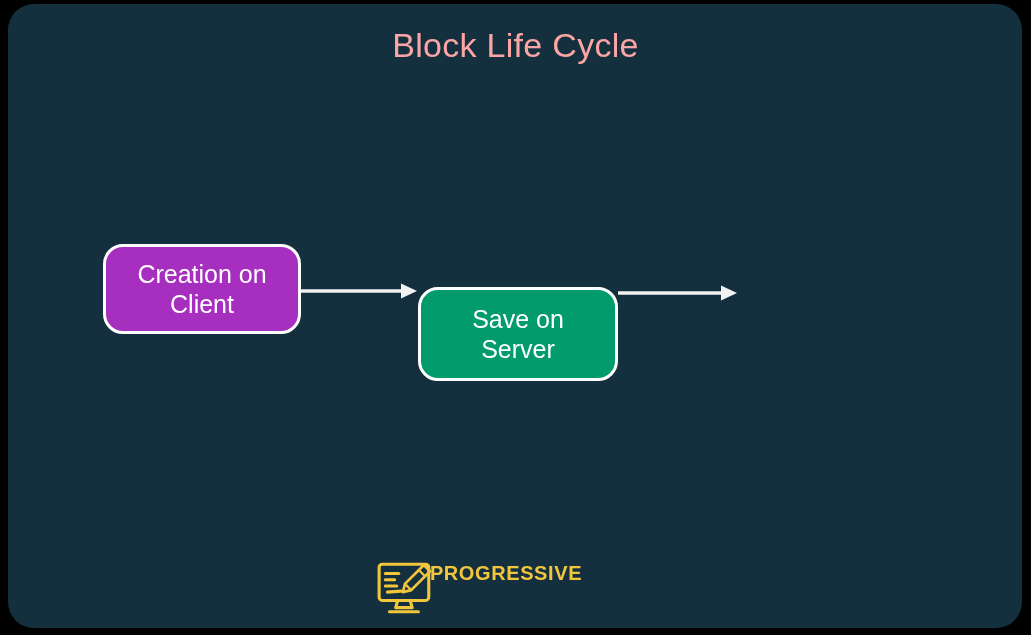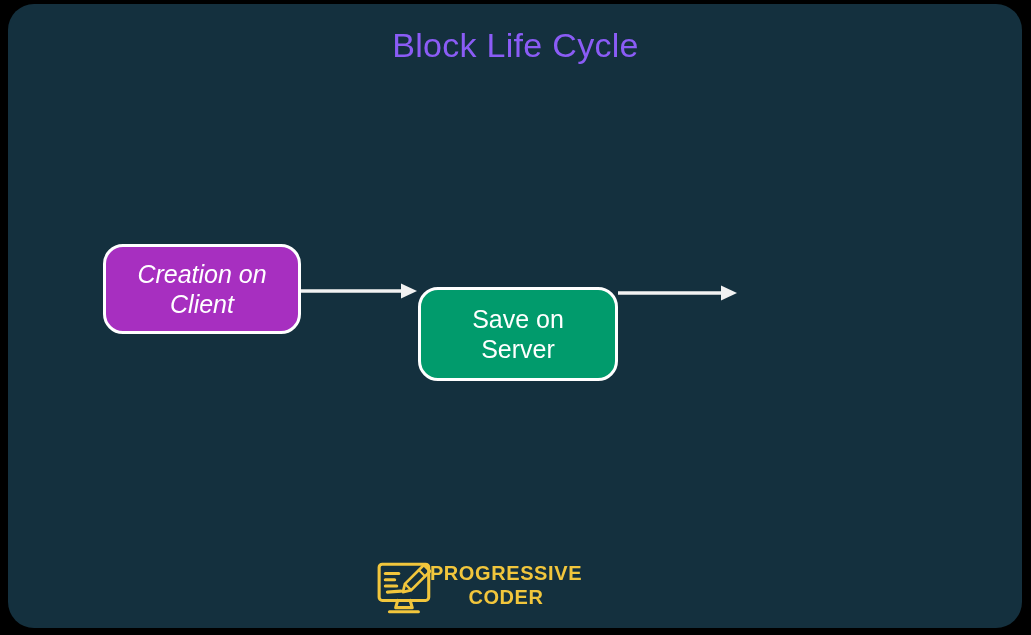--- a/index.html
+++ b/index.html
@@ -65,23 +65,23 @@
     letter-spacing: 0.6px;
   }
 </style>
 </head>
 <body>
 
 <div class="page" style="background-color: rgb(0, 0, 0);">
 
   <div class="canvas" style="background-color: rgb(20, 48, 62);"></div>
 
-  <div class="title" style="color: #8b5cf6;">Block Life Cycle</div>
+  <div class="title" style="color: #fca5a5;">Block Life Cycle</div>
 
-  <div class="node node-1" style="background-color: rgb(167, 47, 192); font-style: italic;">
+  <div class="node node-1" style="background-color: rgb(167, 47, 192);">
     <span>Creation on Client</span>
   </div>
 
   <svg class="connector connector-1" width="118" height="22" style="color: rgb(242, 242, 242);">
     <line x1="1" y1="11" x2="103" y2="11" stroke="currentColor" stroke-width="3.5"></line>
     <polygon points="101,3.5 117,11 101,18.5" fill="currentColor"></polygon>
   </svg>
 
   <div class="node node-2" style="background-color: rgb(1, 155, 108);">
     <span>Save on Server</span>
@@ -101,16 +101,15 @@
     <line x1="10" y1="35" x2="23" y2="34"></line>
     <polygon points="25,35 33,33 51.3,14.7 45.3,8.7 27,27" stroke-width="2.6"></polygon>
     <line x1="33" y1="33" x2="27" y2="27" stroke-width="2.2"></line>
     <line x1="46.4" y1="19.6" x2="40.4" y2="13.6" stroke-width="2.2"></line>
     <path d="M20,43 L18,50 L34,50 L32,43"></path>
     <line x1="12" y1="54" x2="40" y2="54"></line>
   </svg>
 
   <div class="brand" style="color: rgb(242, 198, 60);">
     <div>PROGRESSIVE</div>
-    <div>CODER</div>
   </div>
 
 </div>
 
 </body></html>

